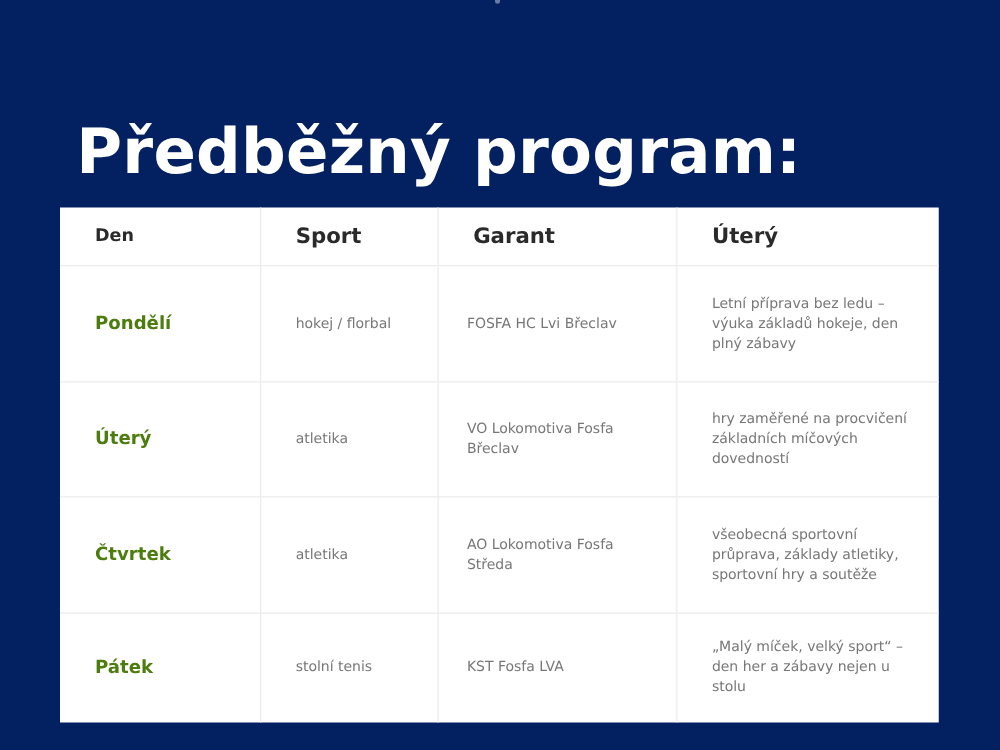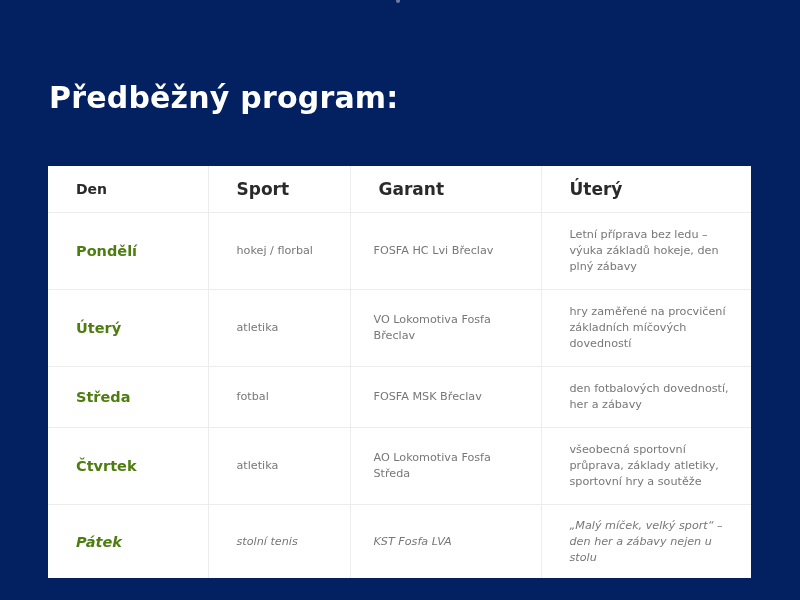--- a/index.html
+++ b/index.html
@@ -7,39 +7,39 @@
       width: 800px; height: 600px; overflow: hidden;
       background: #032060;
       font-family: "DejaVu Sans", sans-serif;
       position: relative;
     }
     .top-mark {
       position: absolute; left: 396px; top: 0; width: 4px; height: 3px;
       background: #6a7aa3; border-radius: 0 0 2px 2px;
     }
     h1 {
-      position: absolute; left: 49px; top: 80px; margin: 0;
-      color: #ffffff; font-size: 30px; font-weight: bold; letter-spacing: 0.2px;
+      position: absolute; left: 49px; top: 80px; margin: 12px;
+      color: #ffffff; font-size: 50px; font-weight: bold; letter-spacing: 0.2px;
       font-family: "DejaVu Sans", sans-serif;
     }
     .table-wrap {
       position: absolute; left: 48px; top: 166px; width: 703px; height: 412px;
       background: #ffffff;
     }
     table {
       width: 100%; height: 100%; border-collapse: collapse; table-layout: fixed;
     }
     th, td {
       border: 1px solid #ececec; text-align: left; vertical-align: middle;
       padding: 0 0 0 28px;
     }
     tr > :first-child { border-left: none; }
     tr > :last-child { border-right: none; }
     thead tr th { border-top: none; }
-    tbody tr:last-child td { border-bottom: none; font-style: italic; }
+    tbody tr:last-child td { border-bottom: none; }
     th { font-size: 17px; font-weight: bold; color: #2a2a2a; height: 46px; }
     th.day-h { font-size: 14px; }
     td { font-size: 11.2px; color: #777777; line-height: 16px; }
     td.day { font-size: 14.5px; font-weight: bold; color: #4d7c0f; }
     col.c1 { width: 160px; }
     col.c2 { width: 142px; }
     col.c3 { width: 191px; }
     col.c4 { width: 210px; }
     .r1 { height: 77px; }
     .r2 { height: 77px; }
@@ -78,26 +78,20 @@
         <td>hokej / florbal</td>
         <td class="garant">FOSFA HC Lvi Břeclav</td>
         <td class="fill">Letní příprava bez ledu – výuka základů hokeje, den plný zábavy</td>
       </tr>
       <tr class="r2">
         <td class="day">Úterý</td>
         <td>atletika</td>
         <td class="garant">VO Lokomotiva Fosfa Břeclav</td>
         <td class="fill">hry zaměřené na procvičení základních míčových dovedností</td>
       </tr>
-      <tr class="r3">
-        <td class="day">Středa</td>
-        <td>fotbal</td>
-        <td class="garant">FOSFA MSK Břeclav</td>
-        <td class="fill">den fotbalových dovedností, her a zábavy</td>
-      </tr>
       <tr class="r4">
         <td class="day">Čtvrtek</td>
         <td>atletika</td>
         <td class="garant">AO Lokomotiva Fosfa Středa</td>
         <td class="fill">všeobecná sportovní průprava, základy atletiky, sportovní hry a soutěže</td>
       </tr>
       <tr class="r5">
         <td class="day">Pátek</td>
         <td>stolní tenis</td>
         <td class="garant">KST Fosfa LVA</td>

